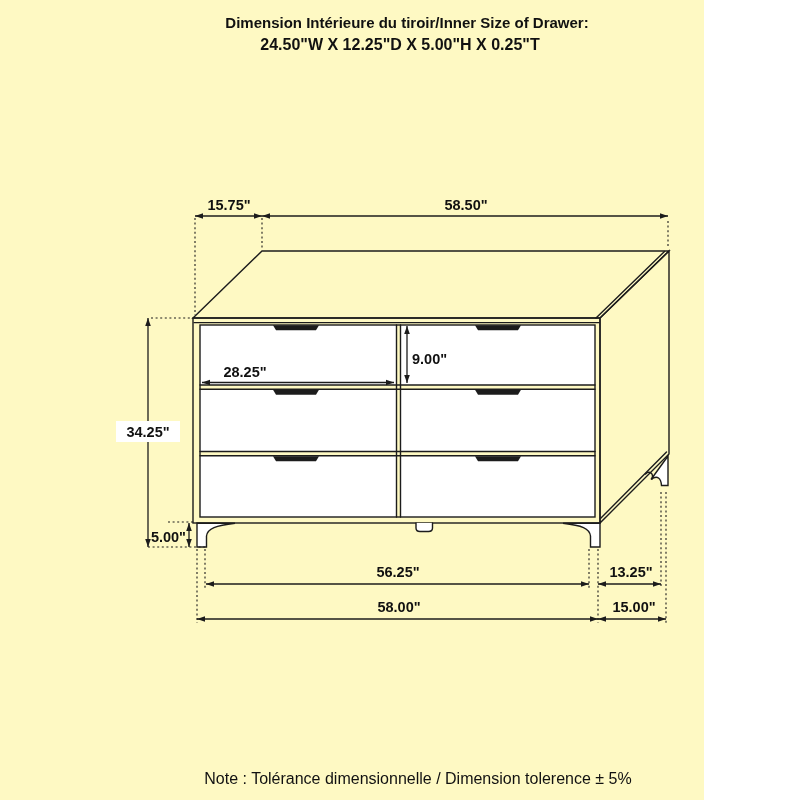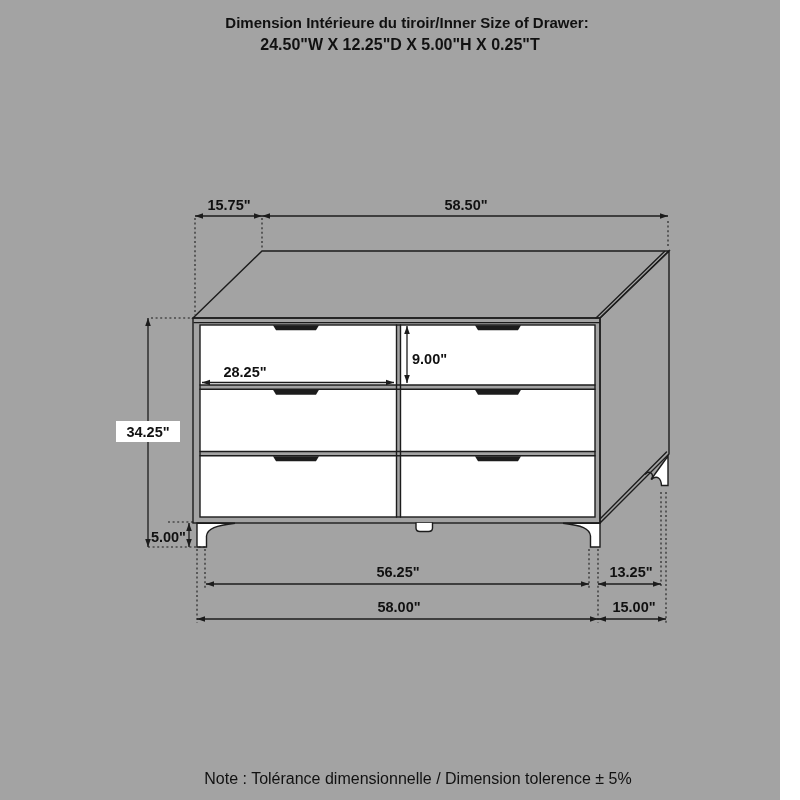--- a/index.html
+++ b/index.html
@@ -1,16 +1,16 @@
 <!DOCTYPE html>
 <html><head>
 <meta charset="utf-8">
 <style>
   html,body{margin:0;padding:0;background:#ffffff;}
-  .stage{position:relative;width:780px;height:800px;background:#a3a3a3;overflow:hidden;
+  .stage{position:relative;width:704px;height:800px;background:#fef9c3;overflow:hidden;
          font-family:"Liberation Sans",sans-serif;}
   svg{position:absolute;left:0;top:0;}
   .t1{font-family:"Liberation Sans",sans-serif;font-size:15px;font-weight:bold;fill:#111;}
   .t2{font-family:"Liberation Sans",sans-serif;font-size:16px;font-weight:bold;fill:#111;}
   .note{font-family:"Liberation Sans",sans-serif;font-size:16px;font-weight:normal;fill:#111;}
   .dimlabel{font-family:"Liberation Sans",sans-serif;font-size:14.5px;font-weight:bold;fill:#111;}
 </style>
 </head>
 <body>
 

